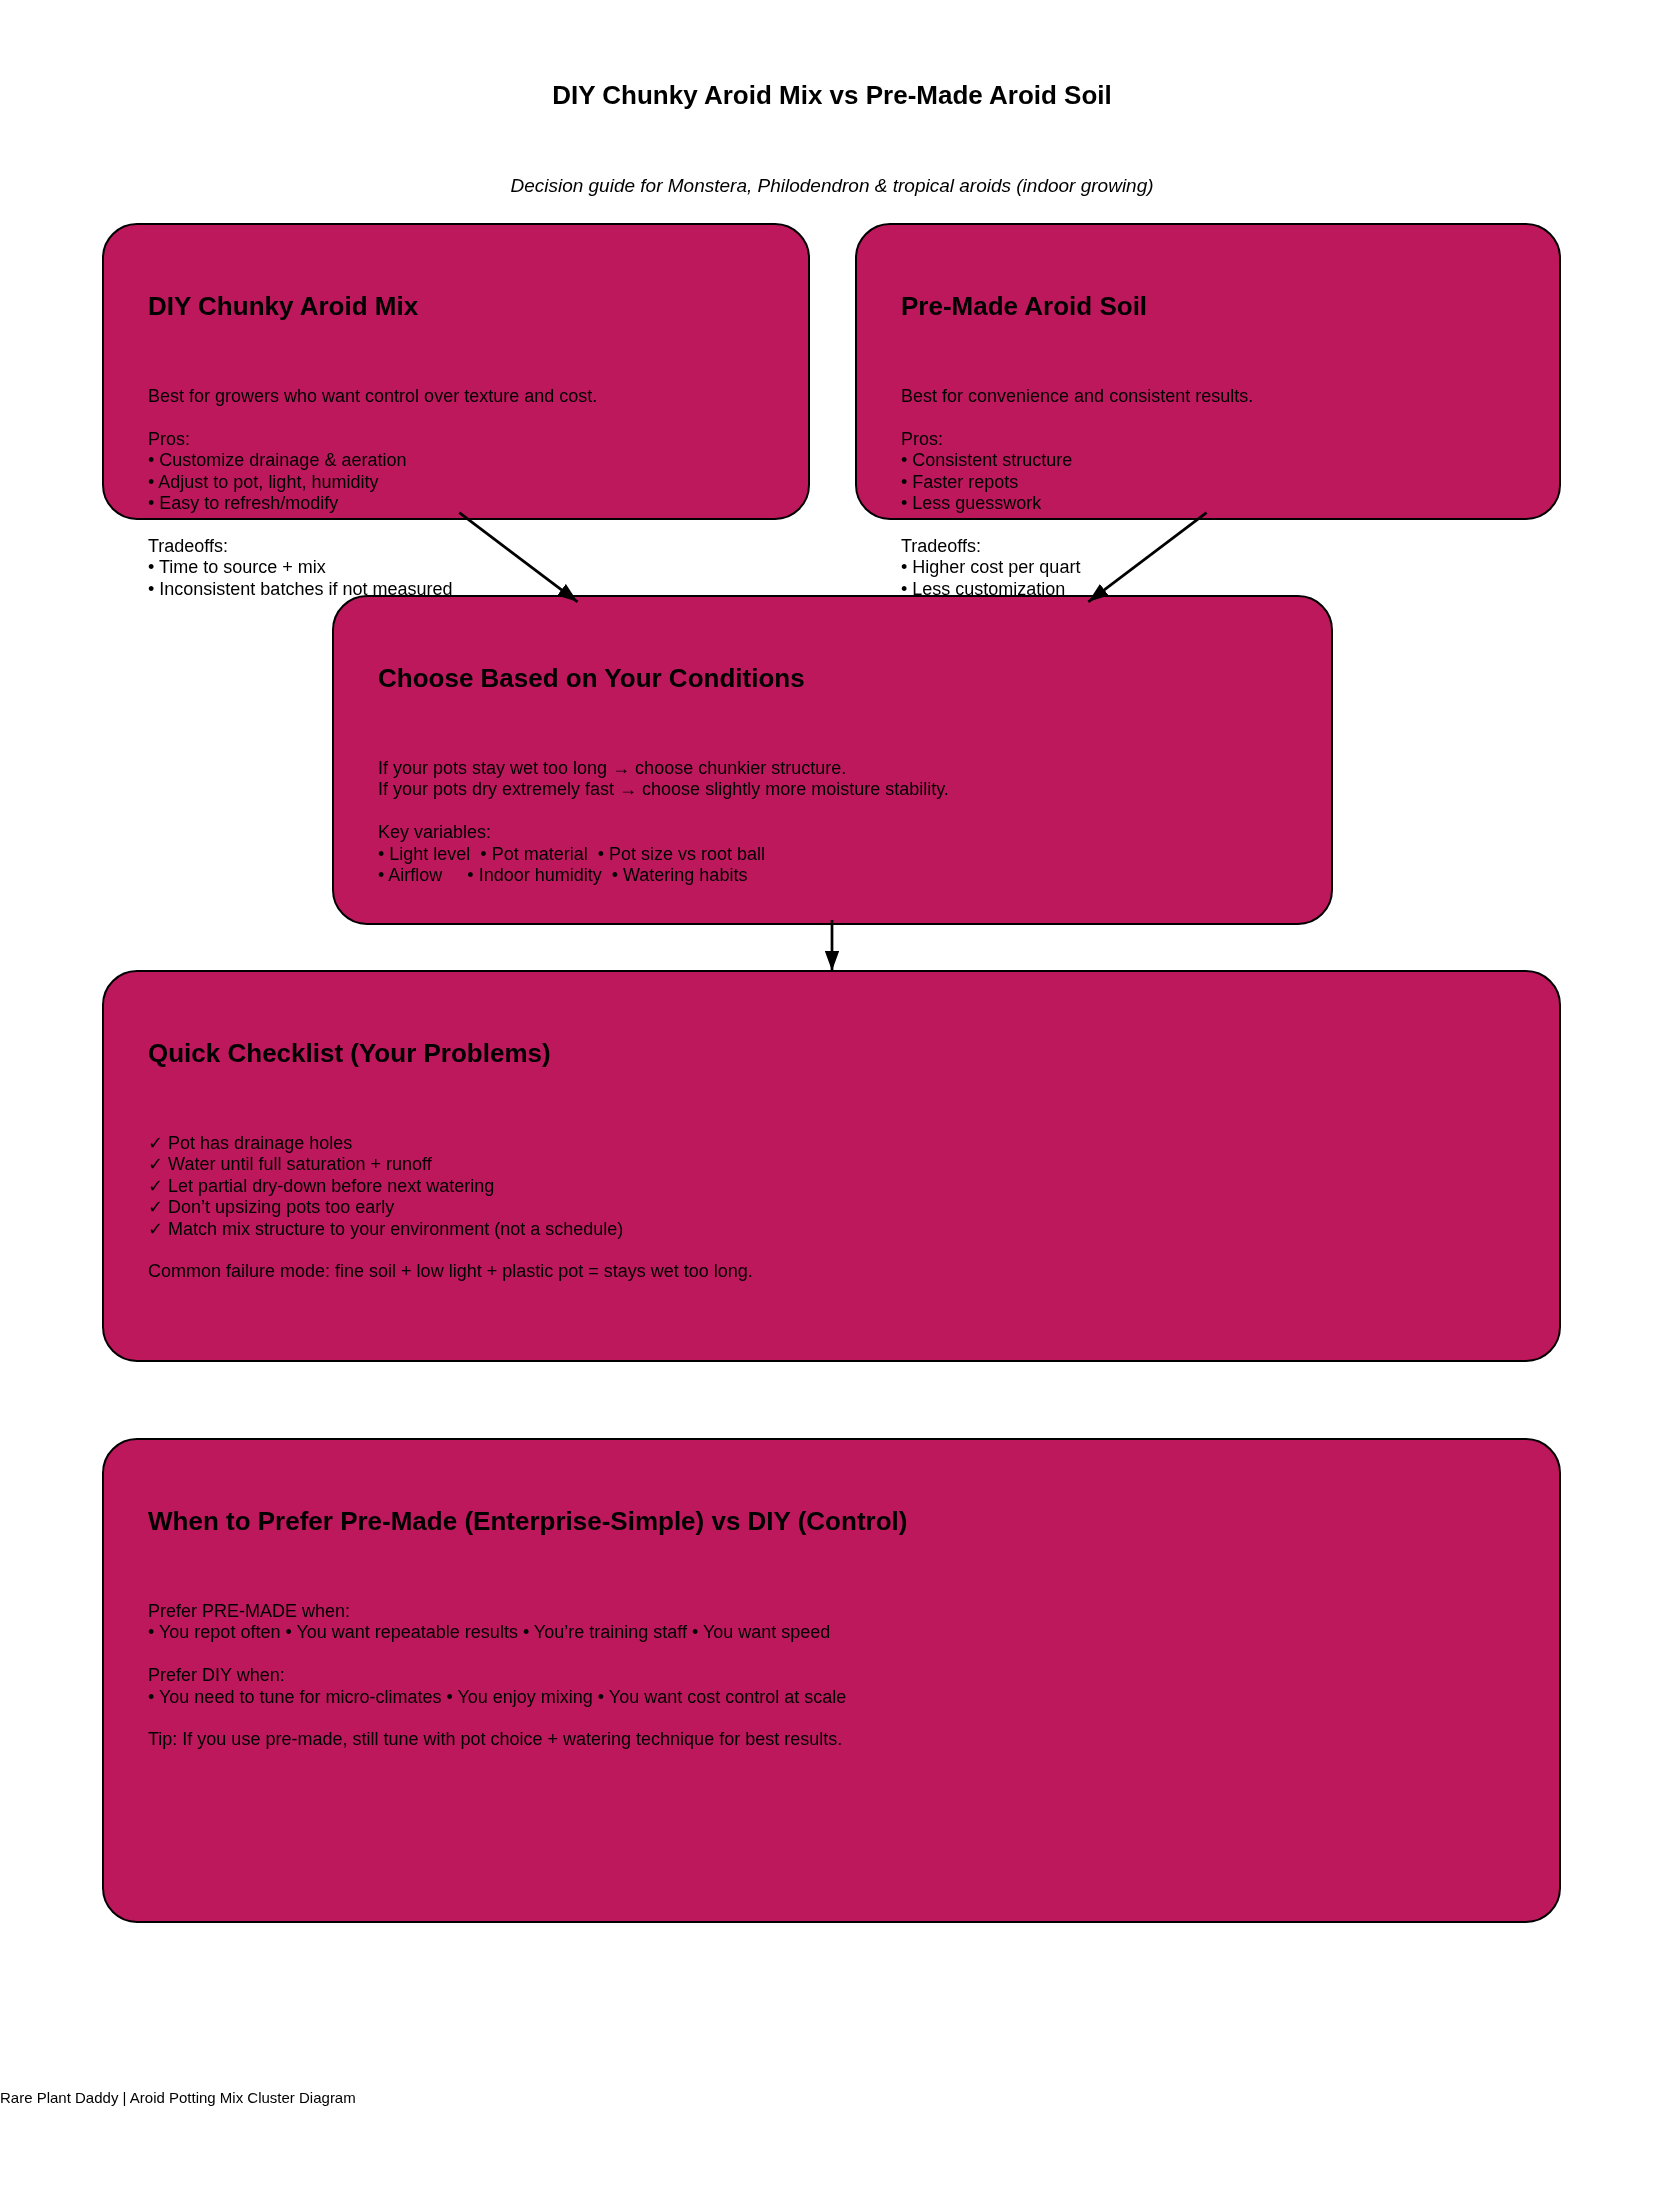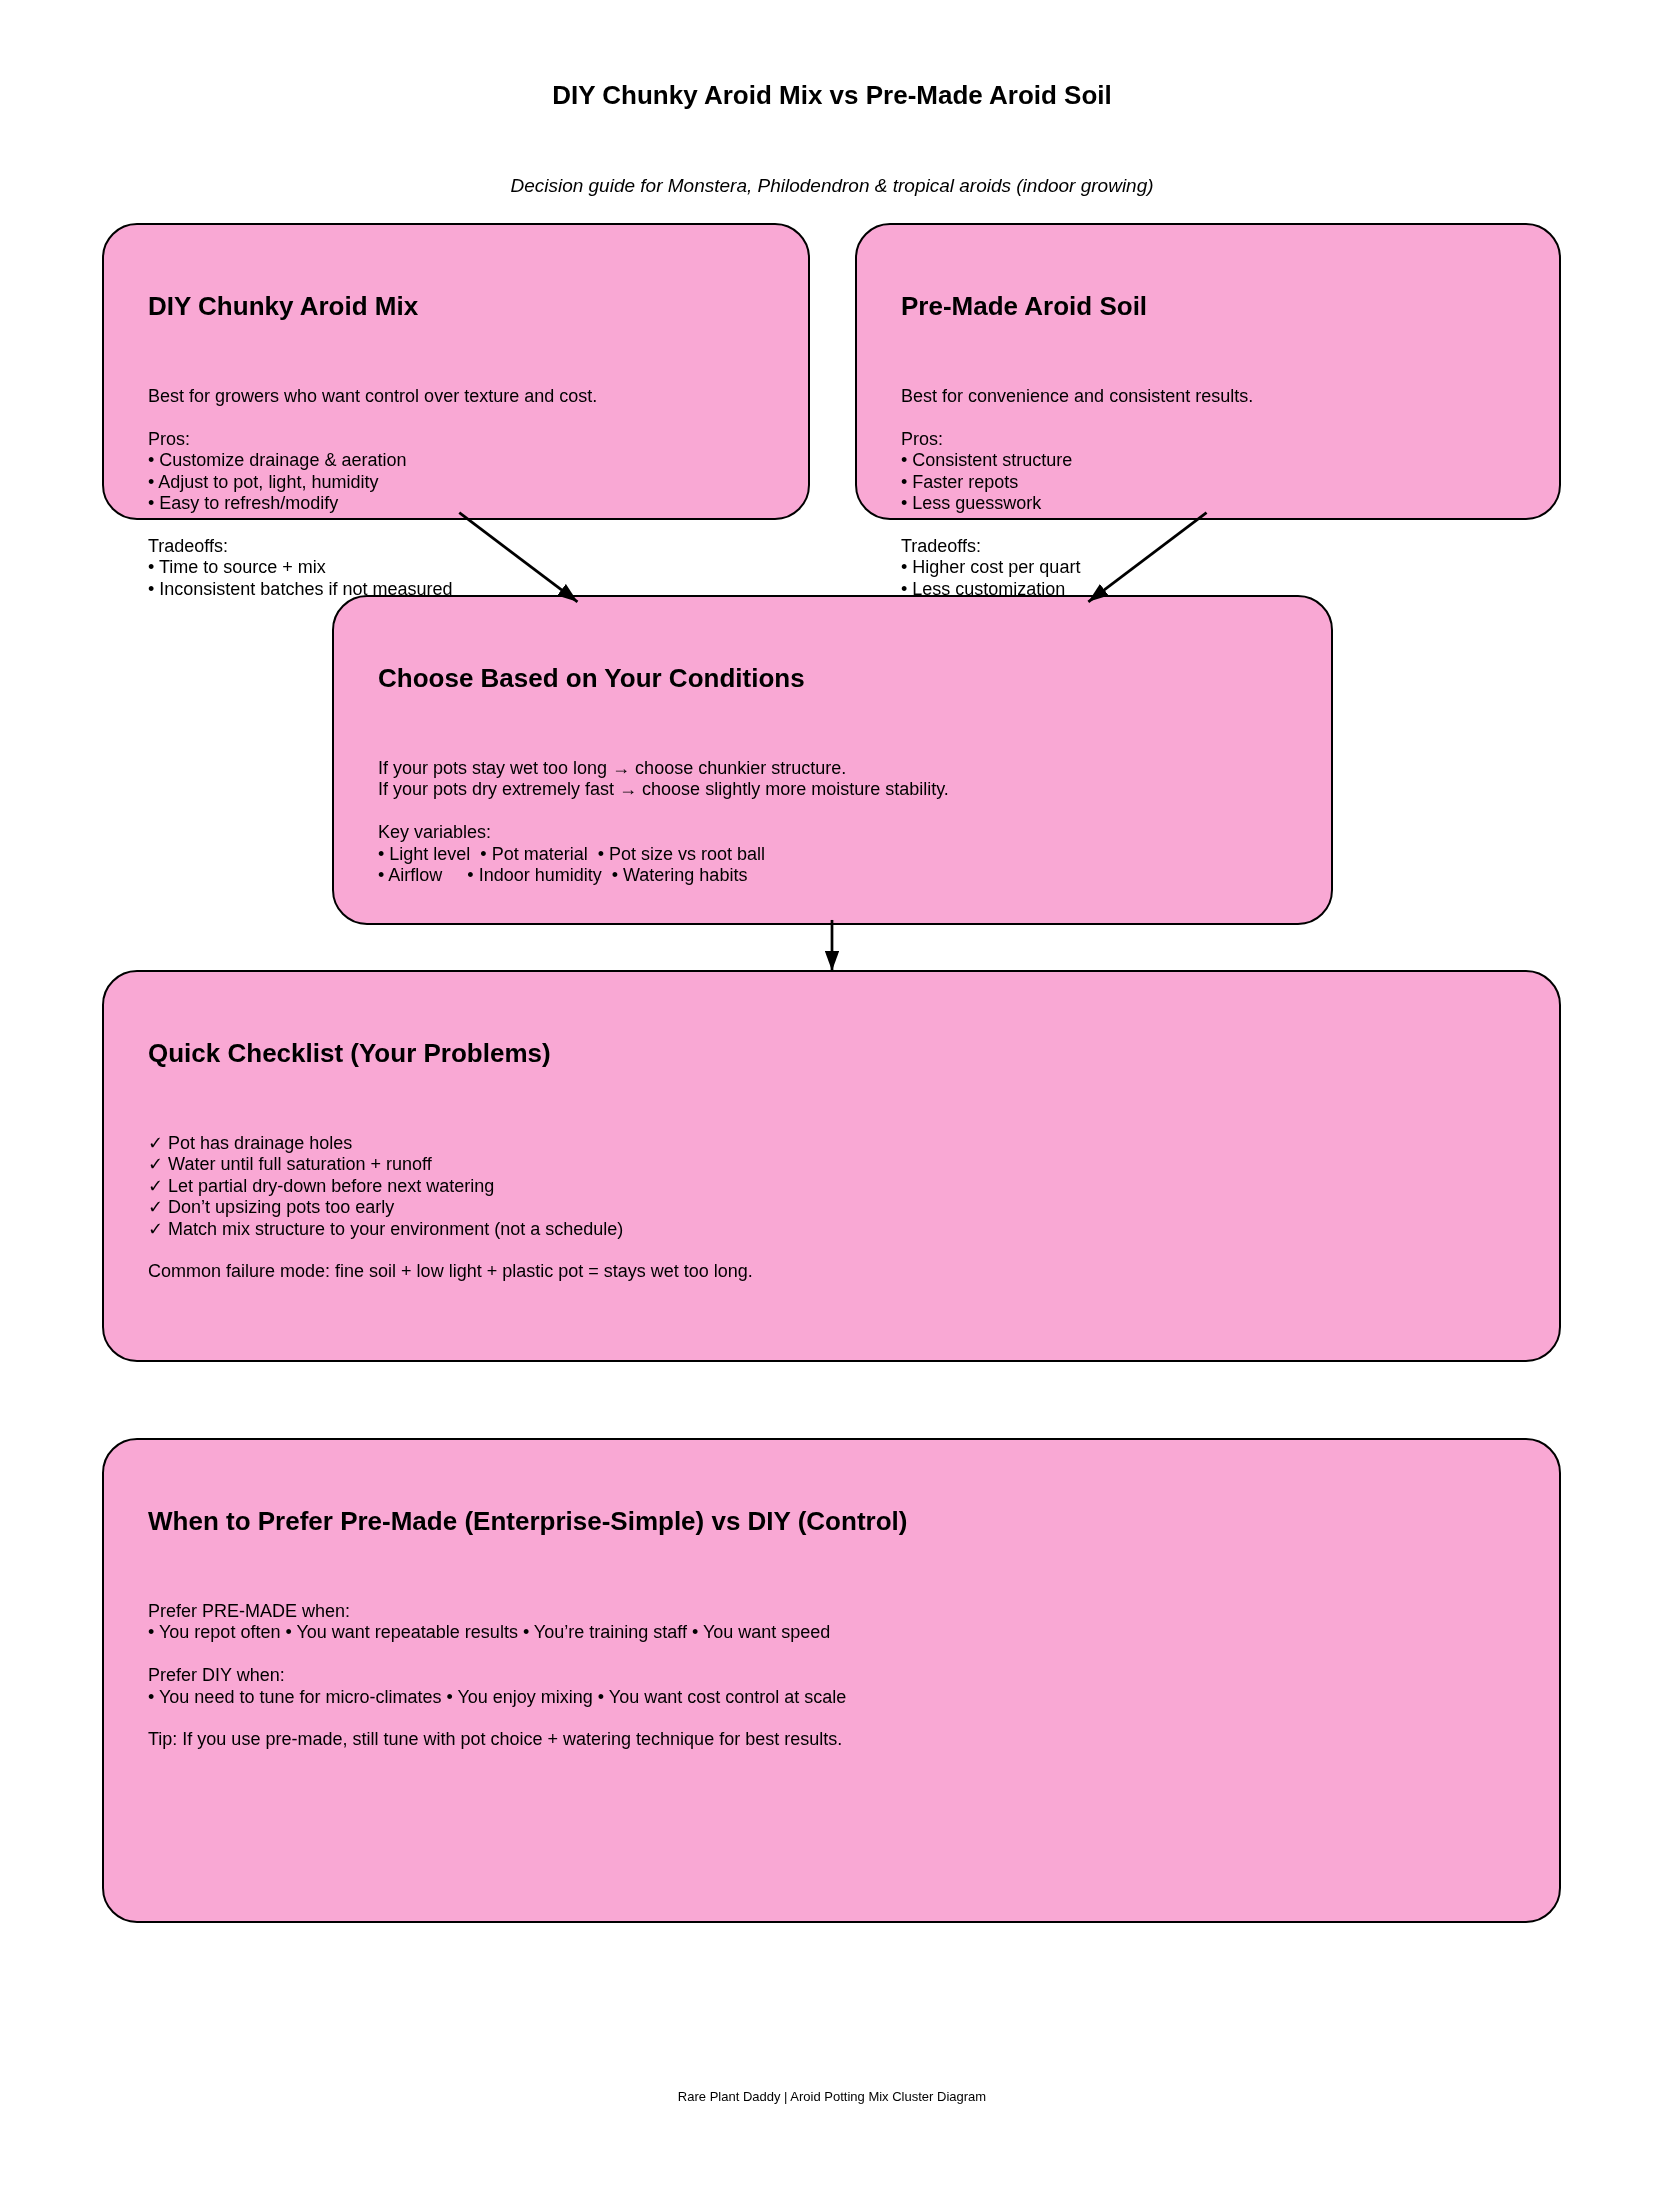--- a/index.html
+++ b/index.html
@@ -36,21 +36,21 @@
     position: absolute;
     left: 0;
     top: 175px;
     width: 1664px;
     text-align: center;
     font-size: 19px;
     font-style: italic;
   }
   .node {
     position: absolute;
-    background: #f9a8d4;
+    background: #be185d;
     border: 2.7px solid #000000;
     border-radius: 35px;
     box-sizing: border-box;
   }
   .node-title {
     position: absolute;
     left: 44px;
     top: 66px;
     font-size: 26px;
     font-weight: 700;
@@ -85,22 +85,22 @@
   .edge-line {
     stroke: #000000;
     stroke-width: 3;
     fill: none;
   }
   .doc-footer {
     position: absolute;
     left: 0;
     top: 2089px;
     width: 1664px;
-    text-align: center;
-    font-size: 13px;
+    text-align: left;
+    font-size: 15px;
   }
 </style>
 </head>
 <body>
 
 <div class="page">
 
   <div class="doc-title">DIY Chunky Aroid Mix vs Pre-Made Aroid Soil</div>
 
   <div class="doc-subtitle">Decision guide for Monstera, Philodendron &amp; tropical aroids (indoor growing)</div>

